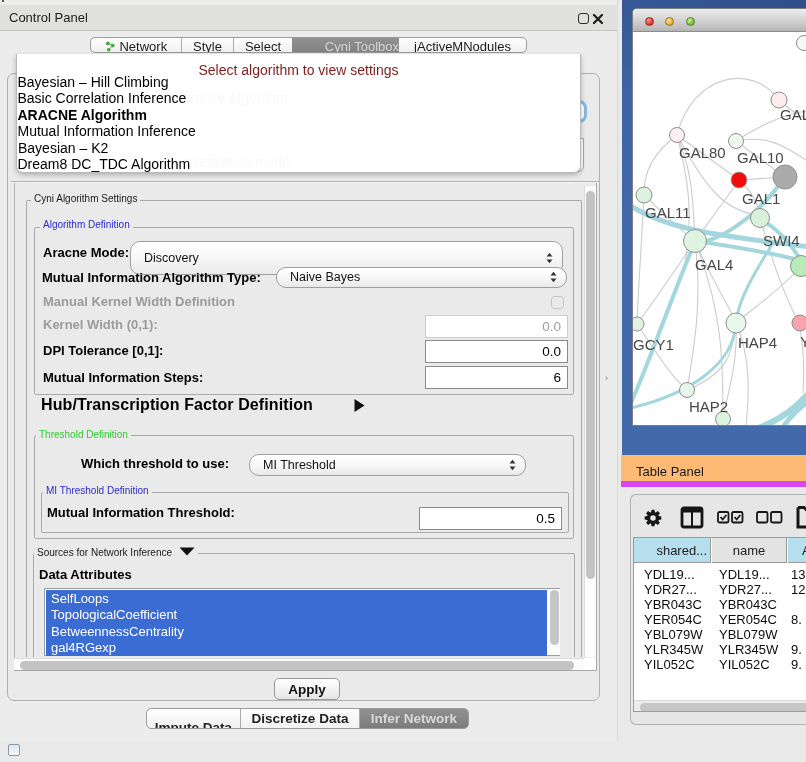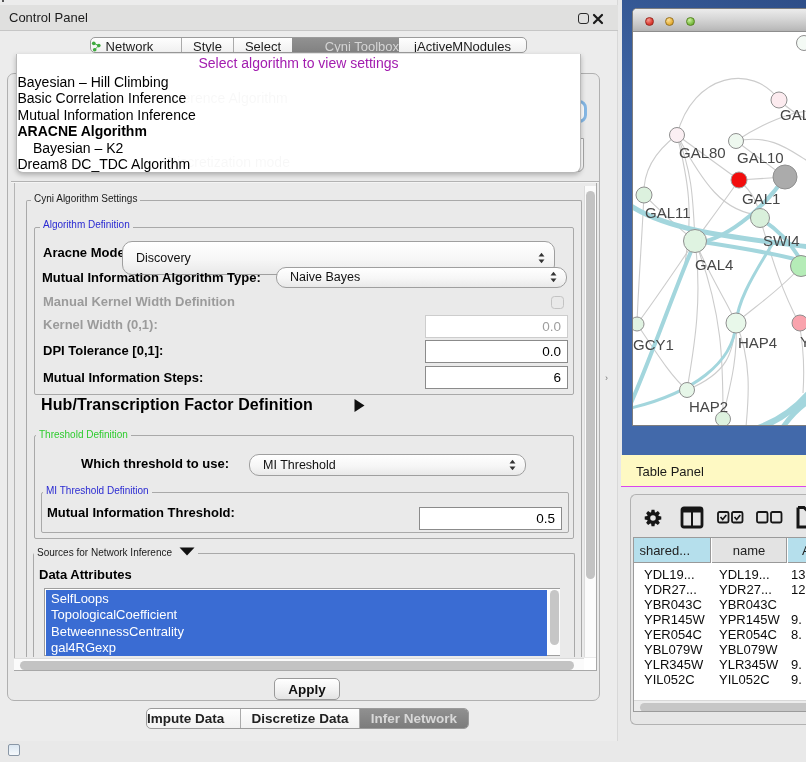--- a/index.html
+++ b/index.html
@@ -91,21 +91,21 @@
       <text x="130" y="213">SWI4</text>
       <text x="62" y="237">GAL4</text>
       <text x="0" y="317">GCY1</text>
       <text x="105" y="315">HAP4</text>
       <text x="167" y="314">Y</text>
       <text x="56" y="379">HAP2</text>
     </g>
   </svg>
 </div>
 
-<div class="abs" style="left:621px;top:455px;width:185px;height:32px;background:#fef9c3;border-bottom:1px solid #d946ef">
+<div class="abs" style="left:621px;top:455px;width:185px;height:32px;background:#fdba74;border-bottom:6px solid #d946ef">
   <div class="abs" style="left:15px;top:9px;font-size:13px;color:#1a1a1a">Table Panel</div>
 </div>
 <div class="abs" style="left:630px;top:494px;width:176px;height:231px;background:#e6e6e6;border:1px solid #b2b2b2;border-right:none;border-radius:6px 0 0 6px"></div>
 
 <svg class="abs" style="left:634px;top:504px" width="172" height="32" viewBox="0 0 172 32">
   <g fill="#161616" fill-rule="evenodd">
     <path transform="translate(3.42,2.52) scale(0.82)" d="M 17.2 3.9 L 20.8 3.9 L 21.3 7.0 L 22.4 7.4 L 24.9 5.6 L 27.4 8.1 L 25.6 10.6 L 26.0 11.7 L 29.1 12.2 L 29.1 15.8 L 26.0 16.3 L 25.6 17.4 L 27.4 19.9 L 24.9 22.4 L 22.4 20.6 L 21.3 21.0 L 20.8 24.1 L 17.2 24.1 L 16.7 21.0 L 15.6 20.6 L 13.1 22.4 L 10.6 19.9 L 12.4 17.4 L 12.0 16.3 L 8.9 15.8 L 8.9 12.2 L 12.0 11.7 L 12.4 10.6 L 10.6 8.1 L 13.1 5.6 L 15.6 7.4 L 16.7 7.0 Z M 19 10.6 A 3.4 3.4 0 1 0 19 17.4 A 3.4 3.4 0 1 0 19 10.6 Z"></path>
   </g>
   <g fill="none" stroke="#161616">
     <rect x="48" y="4" width="20" height="19" rx="2" stroke-width="2.8"></rect>
@@ -115,28 +115,27 @@
     <rect x="98" y="8" width="10.5" height="10.5" rx="1.5" stroke-width="1.8"></rect>
     <path d="M86.5 13 l2.2 2.5 3.6 -4.5" stroke-width="1.7"></path>
     <path d="M100.5 13 l2.2 2.5 3.6 -4.5" stroke-width="1.7"></path>
     <rect x="123" y="8" width="10.5" height="10.5" rx="1.5" stroke-width="1.8"></rect>
     <rect x="137" y="8" width="10.5" height="10.5" rx="1.5" stroke-width="1.8"></rect>
     <path d="M164 3.5 h6 l4 4 M164 3.5 v19.5 h11" stroke-width="3"></path>
   </g>
 </svg>
 
 <div class="abs" style="left:633px;top:537px;width:173px;height:175px;background:#fff;border:1px solid #9b9b9b;border-right:none;overflow:hidden">
-  <div class="abs" style="left:0;top:0;width:77px;height:25px;background:#b5dfec;border-right:1px solid #999;border-bottom:1px solid #999;text-align:right;padding-right:20px;font-size:13px;color:#222;padding-top:5px">shared...</div>
+  <div class="abs" style="left:0;top:0;width:77px;height:25px;background:#b5dfec;border-right:1px solid #999;border-bottom:1px solid #999;text-align:right;padding-right:3px;font-size:13px;color:#222;padding-top:5px">shared...</div>
   <div class="abs" style="left:78px;top:0;width:75px;height:25px;background:#e3e3e3;border-right:1px solid #999;border-bottom:1px solid #999;text-align:center;font-size:13px;color:#222;padding-top:5px">name</div>
   <div class="abs" style="left:154px;top:0;width:20px;height:25px;background:#b5dfec;border-bottom:1px solid #999;font-size:13px;color:#222;padding-top:5px;padding-left:14px">A</div>
   <div class="abs" style="left:0;top:29px;width:173px;height:132px;overflow:hidden;font-size:13px;color:#0c0c0c;line-height:15px">
     <div><span class="c1">YDL19...</span><span class="c2">YDL19...</span><span class="c3">13</span></div>
     <div><span class="c1">YDR27...</span><span class="c2">YDR27...</span><span class="c3">12</span></div>
     <div><span class="c1">YBR043C</span><span class="c2">YBR043C</span><span class="c3"></span></div>
-    <div><span class="c1">YPR145W</span><span class="c2">YPR145W</span><span class="c3">9.</span></div>
     <div><span class="c1">YER054C</span><span class="c2">YER054C</span><span class="c3">8.</span></div>
     <div><span class="c1">YBL079W</span><span class="c2">YBL079W</span><span class="c3"></span></div>
     <div><span class="c1">YLR345W</span><span class="c2">YLR345W</span><span class="c3">9.</span></div>
     <div><span class="c1">YIL052C</span><span class="c2">YIL052C</span><span class="c3">9.</span></div>
   </div>
   <div class="abs" style="left:0;top:162px;width:173px;height:13px;background:#ececec;border-top:1px solid #d8d8d8">
     <div class="abs" style="left:6px;top:2px;width:167px;height:9px;border-radius:5px 0 0 5px;background:#c6c6c6"></div>
   </div>
 </div>
 <style>
@@ -174,21 +173,21 @@
   <div class="abs" style="left:20px;top:661px;width:554px;height:9px;background:#c3c3c3;border-radius:5px"></div>
   <div class="abs" style="left:584px;top:658px;width:12px;height:12px;background:#fff"></div>
 
   <div class="abs" style="left:26px;top:200px;width:556px;height:457px;border:1px solid #a9a9a9;border-bottom:none;border-radius:2px 2px 0 0"></div>
   <div class="gt" style="left:31px;top:193px;background:#eaeaea;color:#1a1a1a">Cyni Algorithm Settings</div>
 
   <div class="grp" style="left:34px;top:227px;width:540px;height:168px"></div>
   <div class="gt" style="left:40px;top:219px;color:#2a2ad2">Algorithm Definition</div>
 
   <div class="lbl" style="left:43px;top:244.5px">Aracne Mode:</div>
-  <div class="combo" style="left:122px;top:241px;width:433px;height:34px">Discovery
+  <div class="combo" style="left:130px;top:241px;width:433px;height:34px">Discovery
     <svg class="carr" viewBox="0 0 8 12">
         <path d="M4 0 L7.4 4.4 H0.6 Z" fill="#333"></path>
         <path d="M4 12 L7.4 7.6 H0.6 Z" fill="#333"></path>
       </svg></div>
 
   <div class="lbl" style="left:42px;top:269.5px">Mutual Information Algorithm Type:</div>
   <div class="combo" style="left:276px;top:266.5px;width:291px;height:21px">Naive Bayes
     <svg class="carr" viewBox="0 0 8 12">
         <path d="M4 0 L7.4 4.4 H0.6 Z" fill="#333"></path>
         <path d="M4 12 L7.4 7.6 H0.6 Z" fill="#333"></path>
@@ -236,46 +235,46 @@
   <div class="abs" style="left:44px;top:588px;width:516px;height:68px;background:#fff;border:1px solid #9e9e9e">
     <div class="abs" style="left:1px;top:1px;width:501px;height:66px;background:#3a6cd3"></div>
     <div class="abs" style="left:6px;top:2px;color:#fff;font-size:13px;line-height:16.4px">SelfLoops<br>TopologicalCoefficient<br>BetweennessCentrality<br>gal4RGexp</div>
     <div class="abs" style="left:503px;top:0;width:12px;height:66px;background:#fdfdfd"></div>
     <div class="abs" style="left:504.5px;top:1px;width:9px;height:55px;background:#c6c6c6;border-radius:5px"></div>
   </div>
 
   <div class="abs" style="left:274px;top:678px;width:66px;height:22px;border:1px solid #9a9a9a;border-radius:5px;background:linear-gradient(#ffffff,#f2f2f2 55%,#e4e4e4);text-align:center;font-size:13.5px;font-weight:bold;color:#111;padding-top:3px">Apply</div>
 
   <div class="abs" style="left:146px;top:708px;width:323px;height:21px;border:1px solid #9b9b9b;border-radius:5px;background:linear-gradient(#fefefe,#f1f1f1);display:flex;font-size:13.5px;font-weight:bold;color:#222;overflow:hidden">
-    <div style="width:94px;text-align:left;padding-top:2px;border-right:1px solid #aaa">Impute Data</div>
+    <div style="width:94px;text-align:center;padding-top:11px;border-right:1px solid #aaa">Impute Data</div>
     <div style="width:119px;text-align:center;padding-top:1.5px;border-right:1px solid #aaa">Discretize Data</div>
     <div style="width:108px;text-align:center;padding-top:1.5px;background:linear-gradient(#909090,#7c7c7c);color:#d8d8d8">Infer Network</div>
   </div>
 </div>
 
 <div class="abs" style="left:90px;top:37px;width:437px;height:16px;border:1px solid #9b9b9b;border-radius:5px;background:linear-gradient(#fefefe,#f0f0f0);display:flex;font-size:13px;color:#1c1c1c;overflow:hidden">
-  <div style="width:91px;text-align:left;padding-top:0.5px;border-right:1px solid #aaa"><svg width="11" height="11" viewBox="0 0 12 12" style="vertical-align:-1.5px">
+  <div style="width:91px;text-align:center;padding-top:0.5px;border-right:1px solid #aaa"><svg width="11" height="11" viewBox="0 0 12 12" style="vertical-align:-1.5px">
         <circle cx="3" cy="2.5" r="2" fill="#3faa3f"></circle>
         <circle cx="8.5" cy="5" r="2" fill="#3faa3f"></circle>
         <circle cx="4" cy="9.5" r="2" fill="#3faa3f"></circle>
         <path d="M3 2.5 L8.5 5 L4 9.5" stroke="#3faa3f" fill="none"></path>
       </svg> Network</div>
   <div style="width:52px;text-align:center;padding-top:0.5px;border-right:1px solid #aaa">Style</div>
   <div style="width:58px;text-align:center;padding-top:0.5px">Select</div>
   <div style="width:107px;text-align:right;padding-top:0.5px;background:linear-gradient(#919191,#828282);color:#d5d5d5">Cyni Toolbox</div>
   <div style="width:127px;text-align:center;padding-top:0.5px">jActiveMNodules</div>
 </div>
 
 <div class="abs" style="left:16px;top:54px;width:565px;height:119px;background:#fff;border:1px solid #b9b9b9;border-top:none;border-radius:0 0 7px 7px;box-shadow:0 2px 5px rgba(0,0,0,0.25);font-size:14px;color:#000;overflow:hidden">
   <div class="abs" style="left:150px;top:36px;color:rgba(0,0,0,0.03)">Inference Algorithm</div>
   <div class="abs" style="left:150px;top:100px;color:rgba(0,0,0,0.03)">Discretization mode</div>
-  <div style="height:19.5px;color:#a21caf;text-align:center;padding-top:1px">Select algorithm to view settings</div>
+  <div style="height:19.5px;color:#7f1d1d;text-align:center;padding-top:8px">Select algorithm to view settings</div>
   <div style="height:16.5px;padding-left:0.5px">Bayesian – Hill Climbing</div>
   <div style="height:16.5px;padding-left:0.5px">Basic Correlation Inference</div>
+  <div style="height:16.5px;padding-left:0.5px;font-weight:bold">ARACNE Algorithm</div>
   <div style="height:16.5px;padding-left:0.5px">Mutual Information Inference</div>
-  <div style="height:16.5px;padding-left:0.5px;font-weight:bold">ARACNE Algorithm</div>
-  <div style="height:16.5px;padding-left:16px">Bayesian – K2</div>
+  <div style="height:16.5px;padding-left:1px">Bayesian – K2</div>
   <div style="height:16.5px;padding-left:0.5px">Dream8 DC_TDC Algorithm</div>
 </div>
 
 <div class="abs" style="left:605px;top:374px;width:5px;height:9px;color:#777;font-size:9px;line-height:9px">›</div>
 
 <div class="abs" style="left:8px;top:744px;width:12px;height:12px;border:1px solid #8a97a6;border-radius:2px;background:linear-gradient(#dbe7f2,#f6f9fc)"></div>
 
 </body></html>

